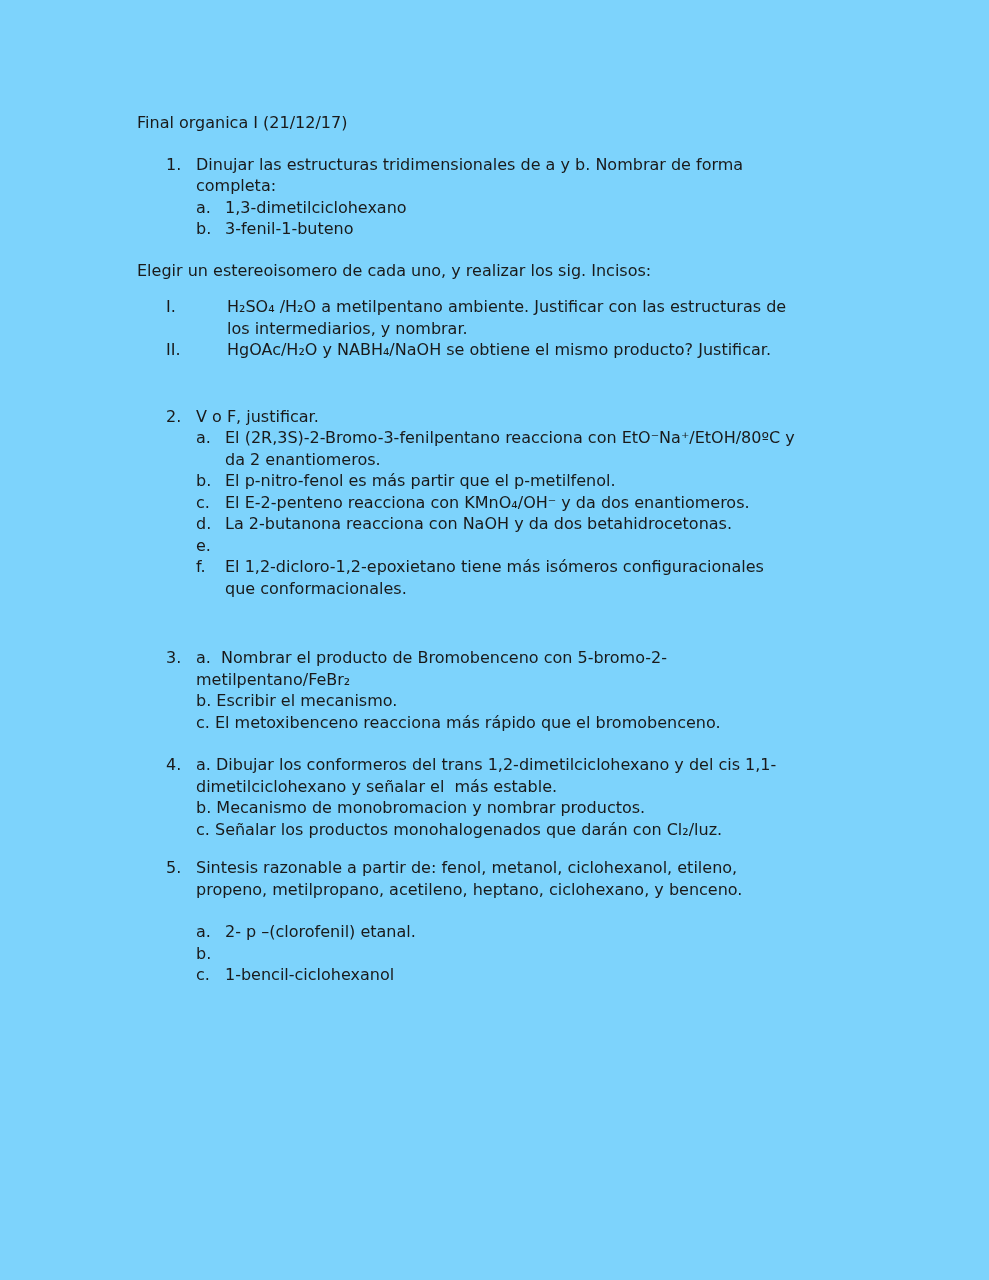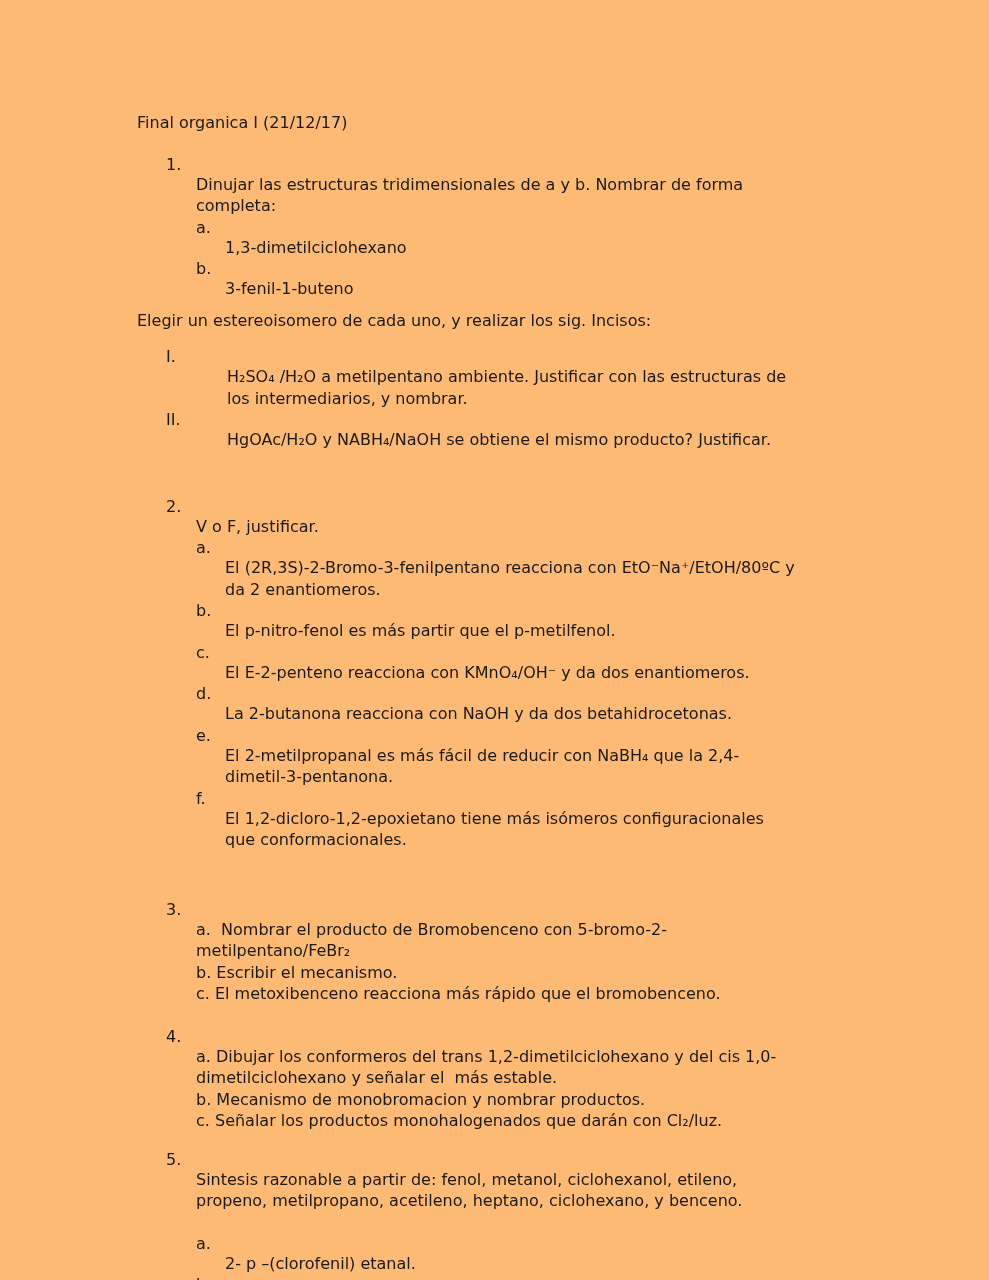--- a/index.html
+++ b/index.html
@@ -1,51 +1,51 @@
 <!DOCTYPE html>
 <html><head>
 <meta charset="utf-8">
 <style>
   html, body { margin: 0; padding: 0; background: #ffffff; }
   .page {
     position: relative;
     width: 989px;
     height: 1280px;
     box-sizing: border-box;
-    background: #fdba74;
+    background: #7dd3fc;
     color: #1a1a1a;
     font-family: "DejaVu Sans", sans-serif;
     font-size: 16px;
     line-height: 21.5px;
     padding-left: 137px;
     padding-right: 60px;
     overflow: hidden;
   }
   .title { margin: 112px 0 0 0; }
   .para  { white-space: pre-wrap; }
 
   .row { display: flex; align-items: flex-start; }
   .row .marker { flex: 0 0 auto; white-space: pre; }
   .row .body { flex: 1 1 auto; min-width: 0; }
-  .content { white-space: pre-wrap; margin-top: 20px; }
+  .content { white-space: pre-wrap; }
 
   
   .num { margin-left: 29px; }
   .num > .marker { width: 30px; }
 
   
   .roman { margin-left: 29px; }
   .roman > .marker { width: 61px; }
 
   
   .sub > .marker { width: 29px; }
 
   
   .mt-q1    { margin-top: 20px; }
-  .mt-eleg  { margin-top: 10px; }
+  .mt-eleg  { margin-top: 20px; }
   .mt-inc   { margin-top: 15px; }
   .mt-q2    { margin-top: 45px; }
   .mt-q3    { margin-top: 48px; }
   .mt-q4    { margin-top: 21px; }
   .mt-q5    { margin-top: 17px; }
   .mt-q5sub { margin-top: 21px; }
 </style>
 </head>
 <body>
 
@@ -101,22 +101,20 @@
       <div class="row sub">
         <span class="marker">c.</span>
         <div class="content">El E-2-penteno reacciona con KMnO₄/OH⁻ y da dos enantiomeros.</div>
       </div>
       <div class="row sub">
         <span class="marker">d.</span>
         <div class="content">La 2-butanona reacciona con NaOH y da dos betahidrocetonas.</div>
       </div>
       <div class="row sub">
         <span class="marker">e.</span>
-        <div class="content">El 2-metilpropanal es más fácil de reducir con NaBH₄ que la 2,4-
-dimetil-3-pentanona.</div>
       </div>
       <div class="row sub">
         <span class="marker">f.</span>
         <div class="content">El 1,2-dicloro-1,2-epoxietano tiene más isómeros configuracionales
 que conformacionales.</div>
       </div>
     </div>
   </div>
 
   <div class="row num mt-q3">
@@ -125,21 +123,21 @@
         <div class="content">a.  Nombrar el producto de Bromobenceno con 5-bromo-2-
 metilpentano/FeBr₂
 b. Escribir el mecanismo.
 c. El metoxibenceno reacciona más rápido que el bromobenceno.</div>
       </div>
   </div>
 
   <div class="row num mt-q4">
     <span class="marker">4.</span>
     <div class="body">
-        <div class="content">a. Dibujar los conformeros del trans 1,2-dimetilciclohexano y del cis 1,0-
+        <div class="content">a. Dibujar los conformeros del trans 1,2-dimetilciclohexano y del cis 1,1-
 dimetilciclohexano y señalar el  más estable.
 b. Mecanismo de monobromacion y nombrar productos.
 c. Señalar los productos monohalogenados que darán con Cl₂/luz.</div>
       </div>
   </div>
 
   <div class="row num mt-q5">
     <span class="marker">5.</span>
     <div class="body">
       <div class="content">Sintesis razonable a partir de: fenol, metanol, ciclohexanol, etileno,

